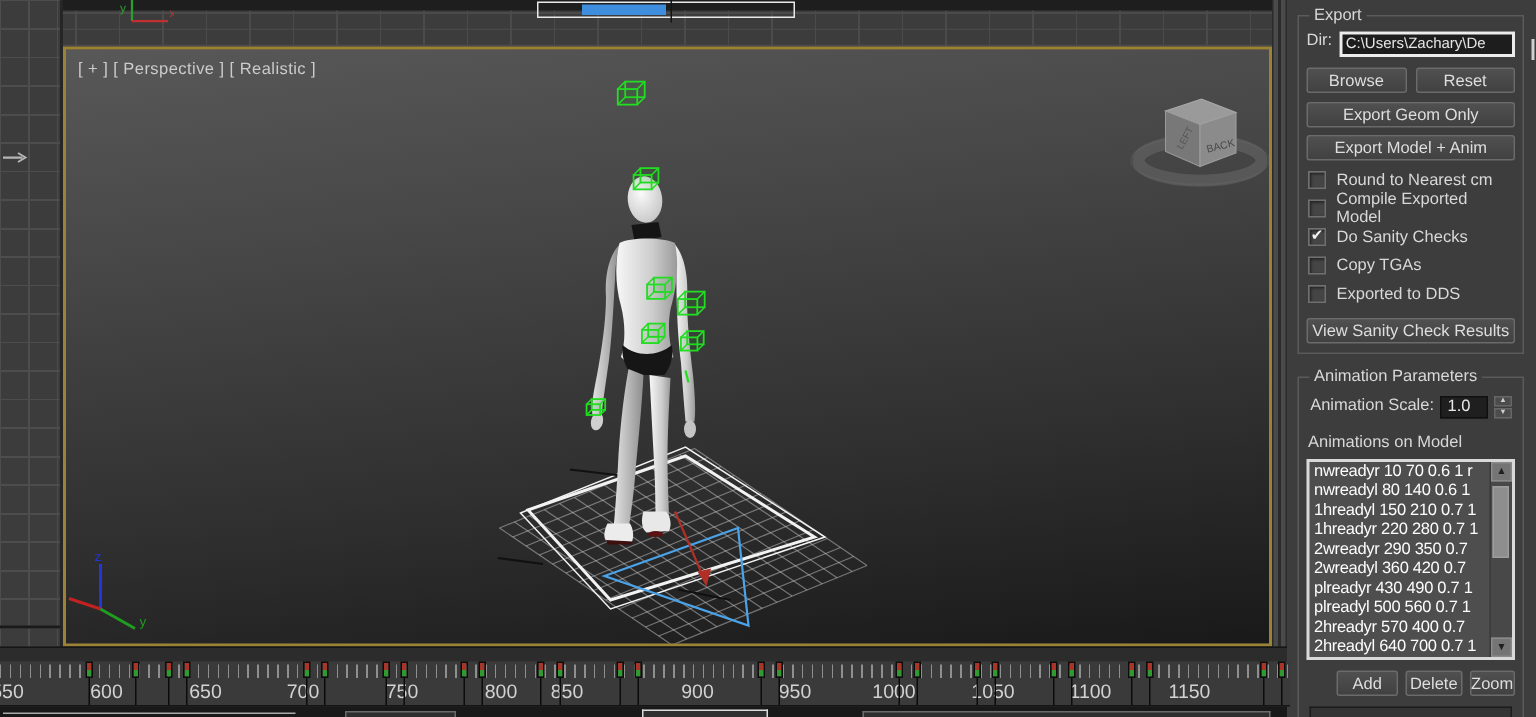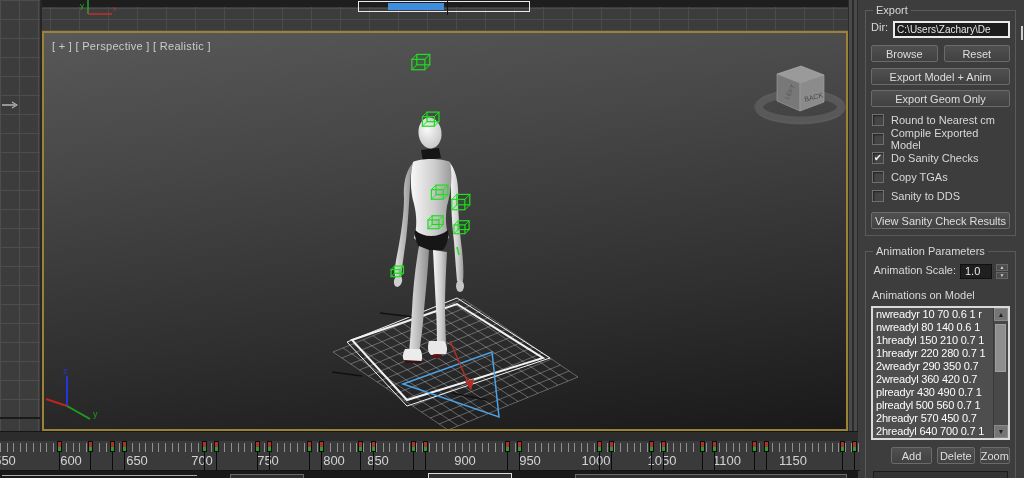--- a/index.html
+++ b/index.html
@@ -293,42 +293,42 @@
     <div class="groupbox">
       <span class="gb-title">Export</span>
       <div class="row dir-row">
         <span class="lbl">Dir:</span>
         <div class="dir-field">C:\Users\Zachary\De</div>
       </div>
       <div class="row two-btn">
         <div class="btn">Browse</div>
         <div class="btn">Reset</div>
       </div>
+      <div class="btn btn-full">Export Geom Only</div>
       <div class="btn btn-full">Export Model + Anim</div>
-      <div class="btn btn-full">Export Geom Only</div>
       <div id="export-checkboxes">
           <div class="checkrow">
             <span class="cb"></span>
             <span class="lbl">Round to Nearest cm</span>
           </div>
           <div class="checkrow">
             <span class="cb"></span>
             <span class="lbl">Compile Exported Model</span>
           </div>
           <div class="checkrow">
             <span class="cb">✔</span>
             <span class="lbl">Do Sanity Checks</span>
           </div>
           <div class="checkrow">
             <span class="cb"></span>
             <span class="lbl">Copy TGAs</span>
           </div>
           <div class="checkrow">
             <span class="cb"></span>
-            <span class="lbl">Sanity to DDS</span>
+            <span class="lbl">Exported to DDS</span>
           </div>
         </div>
       <div class="btn mt8">View Sanity Check Results</div>
     </div>
 
     <div class="groupbox anim-box">
       <span class="gb-title">Animation Parameters</span>
       <div class="row scale-row">
         <span class="lbl">Animation Scale:</span>
         <div class="scale-field">1.0</div>
@@ -341,21 +341,21 @@
       <div class="listbox">
         <div class="list-items" id="anim-list">
             <div class="anim-item">nwreadyr 10 70 0.6 1 r</div>
             <div class="anim-item">nwreadyl 80 140 0.6 1</div>
             <div class="anim-item">1hreadyl 150 210 0.7 1</div>
             <div class="anim-item">1hreadyr 220 280 0.7 1</div>
             <div class="anim-item">2wreadyr 290 350 0.7</div>
             <div class="anim-item">2wreadyl 360 420 0.7</div>
             <div class="anim-item">plreadyr 430 490 0.7 1</div>
             <div class="anim-item">plreadyl 500 560 0.7 1</div>
-            <div class="anim-item">2hreadyr 570 450 0.7</div>
+            <div class="anim-item">2hreadyr 570 400 0.7</div>
             <div class="anim-item">2hreadyl 640 700 0.7 1</div>
           </div>
         <div class="vscroll">
           <div class="scroll-btn">▲</div>
           <div class="scroll-track">
             <div class="scroll-thumb"></div>
           </div>
           <div class="scroll-btn">▼</div>
         </div>
       </div>

